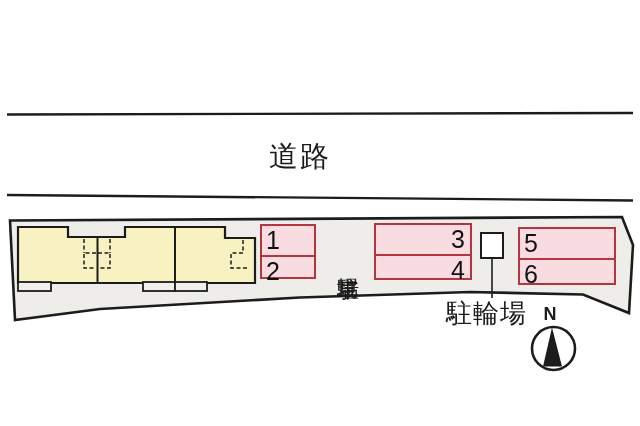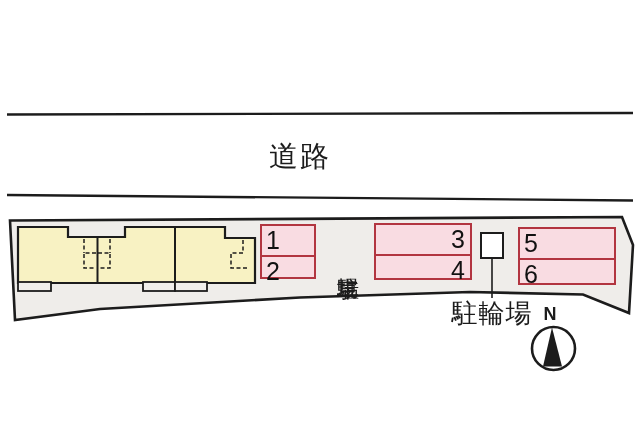--- a/index.html
+++ b/index.html
@@ -10,21 +10,21 @@
     color:#1a1a1a;
     margin-top:17px;
   }
   #plan-svg{position:absolute;left:0;top:0;}
   .lbl{position:absolute;color:#1c1c1c;}
   .lbl-road{left:258px;top:120px;width:84px;text-align:center;
     font-size:29px;font-weight:500;letter-spacing:2px;}
   .lbl-parking{left:331px;top:206px;width:28px;height:74px;
     font-size:22px;font-weight:500;line-height:1.04;
     writing-mode:vertical-rl;text-orientation:upright;text-align:center;}
-  .lbl-bicycle{left:446px;top:279px;width:92px;text-align:center;
+  .lbl-bicycle{left:446px;top:279px;width:92px;
     font-size:26px;font-weight:500;letter-spacing:1px;}
   .lbl-north{left:535px;top:287px;width:30px;text-align:center;
     font-size:18px;font-weight:bold;font-family:"Liberation Sans",sans-serif;}
   .pbox{position:absolute;background:#f9dce2;border:2px solid #b23540;
     display:flex;flex-direction:column;}
   .pcell{flex:1;display:flex;align-items:center;
     font-family:"Liberation Sans",sans-serif;font-size:25px;color:#111;}
   .pcell.first{border-bottom:2px solid #b23540;}
   .pcell.num-left .pnum{padding-left:4px;}
   .pcell.num-right{justify-content:flex-end;}

